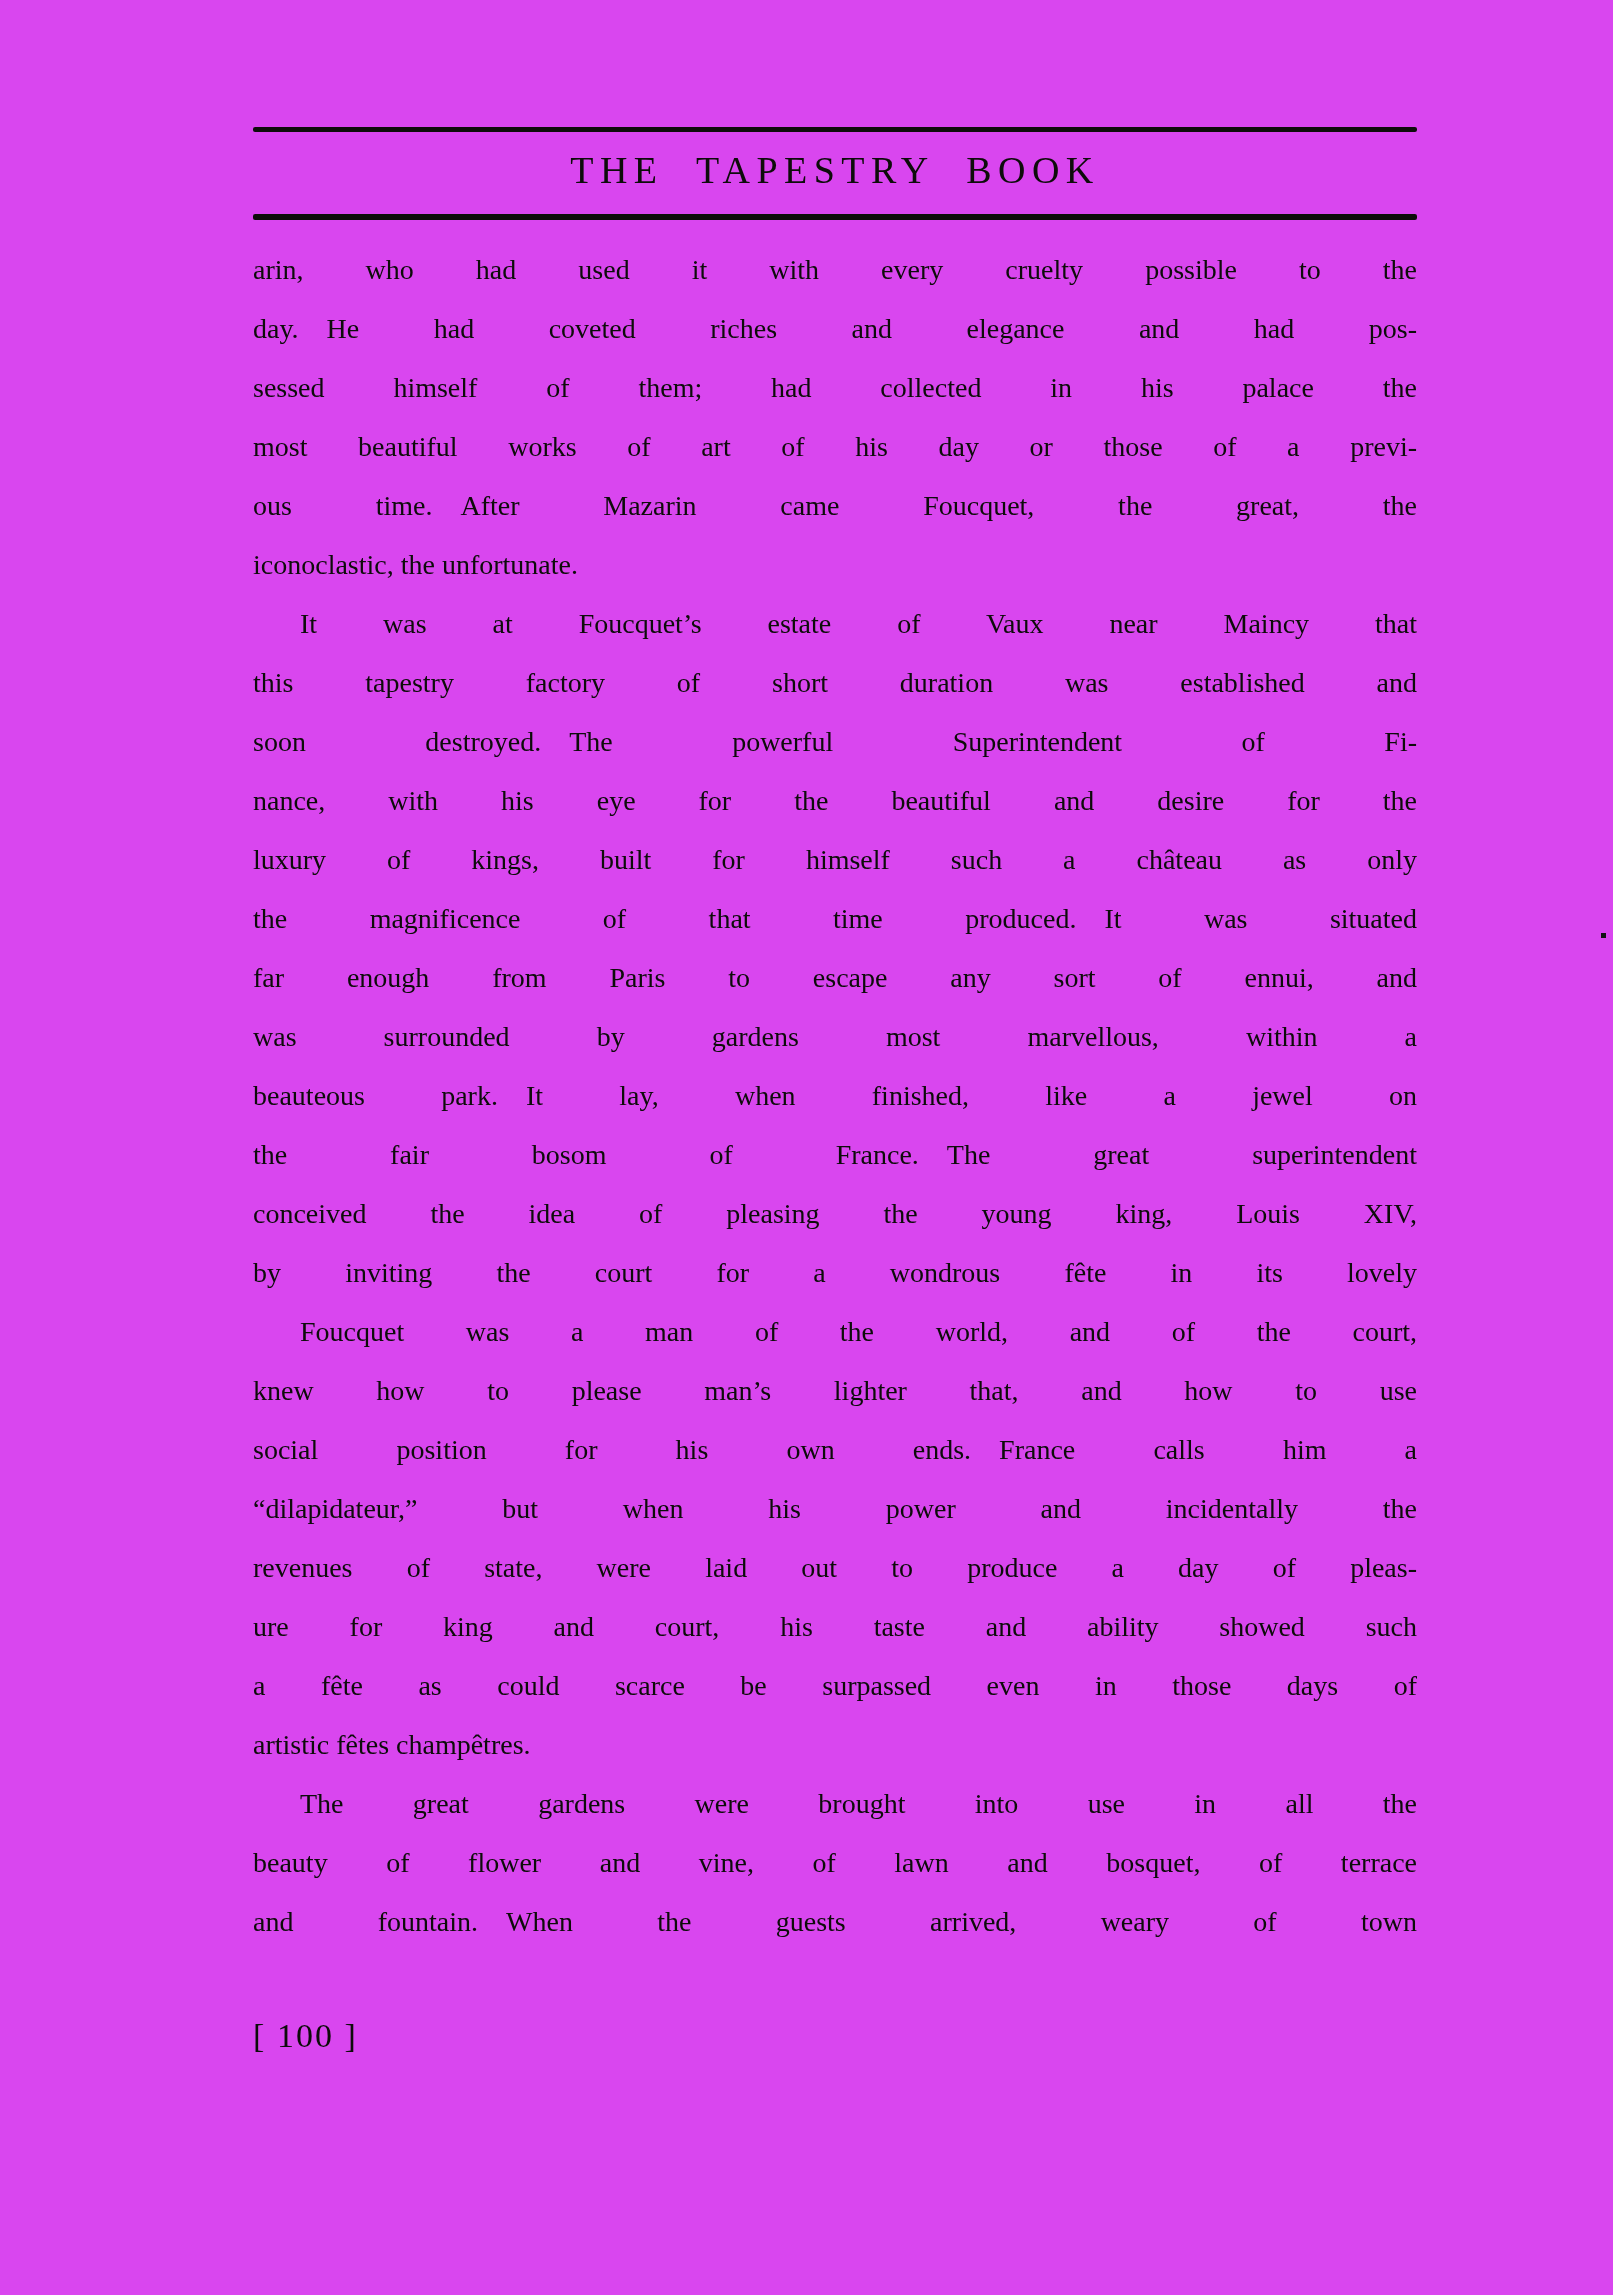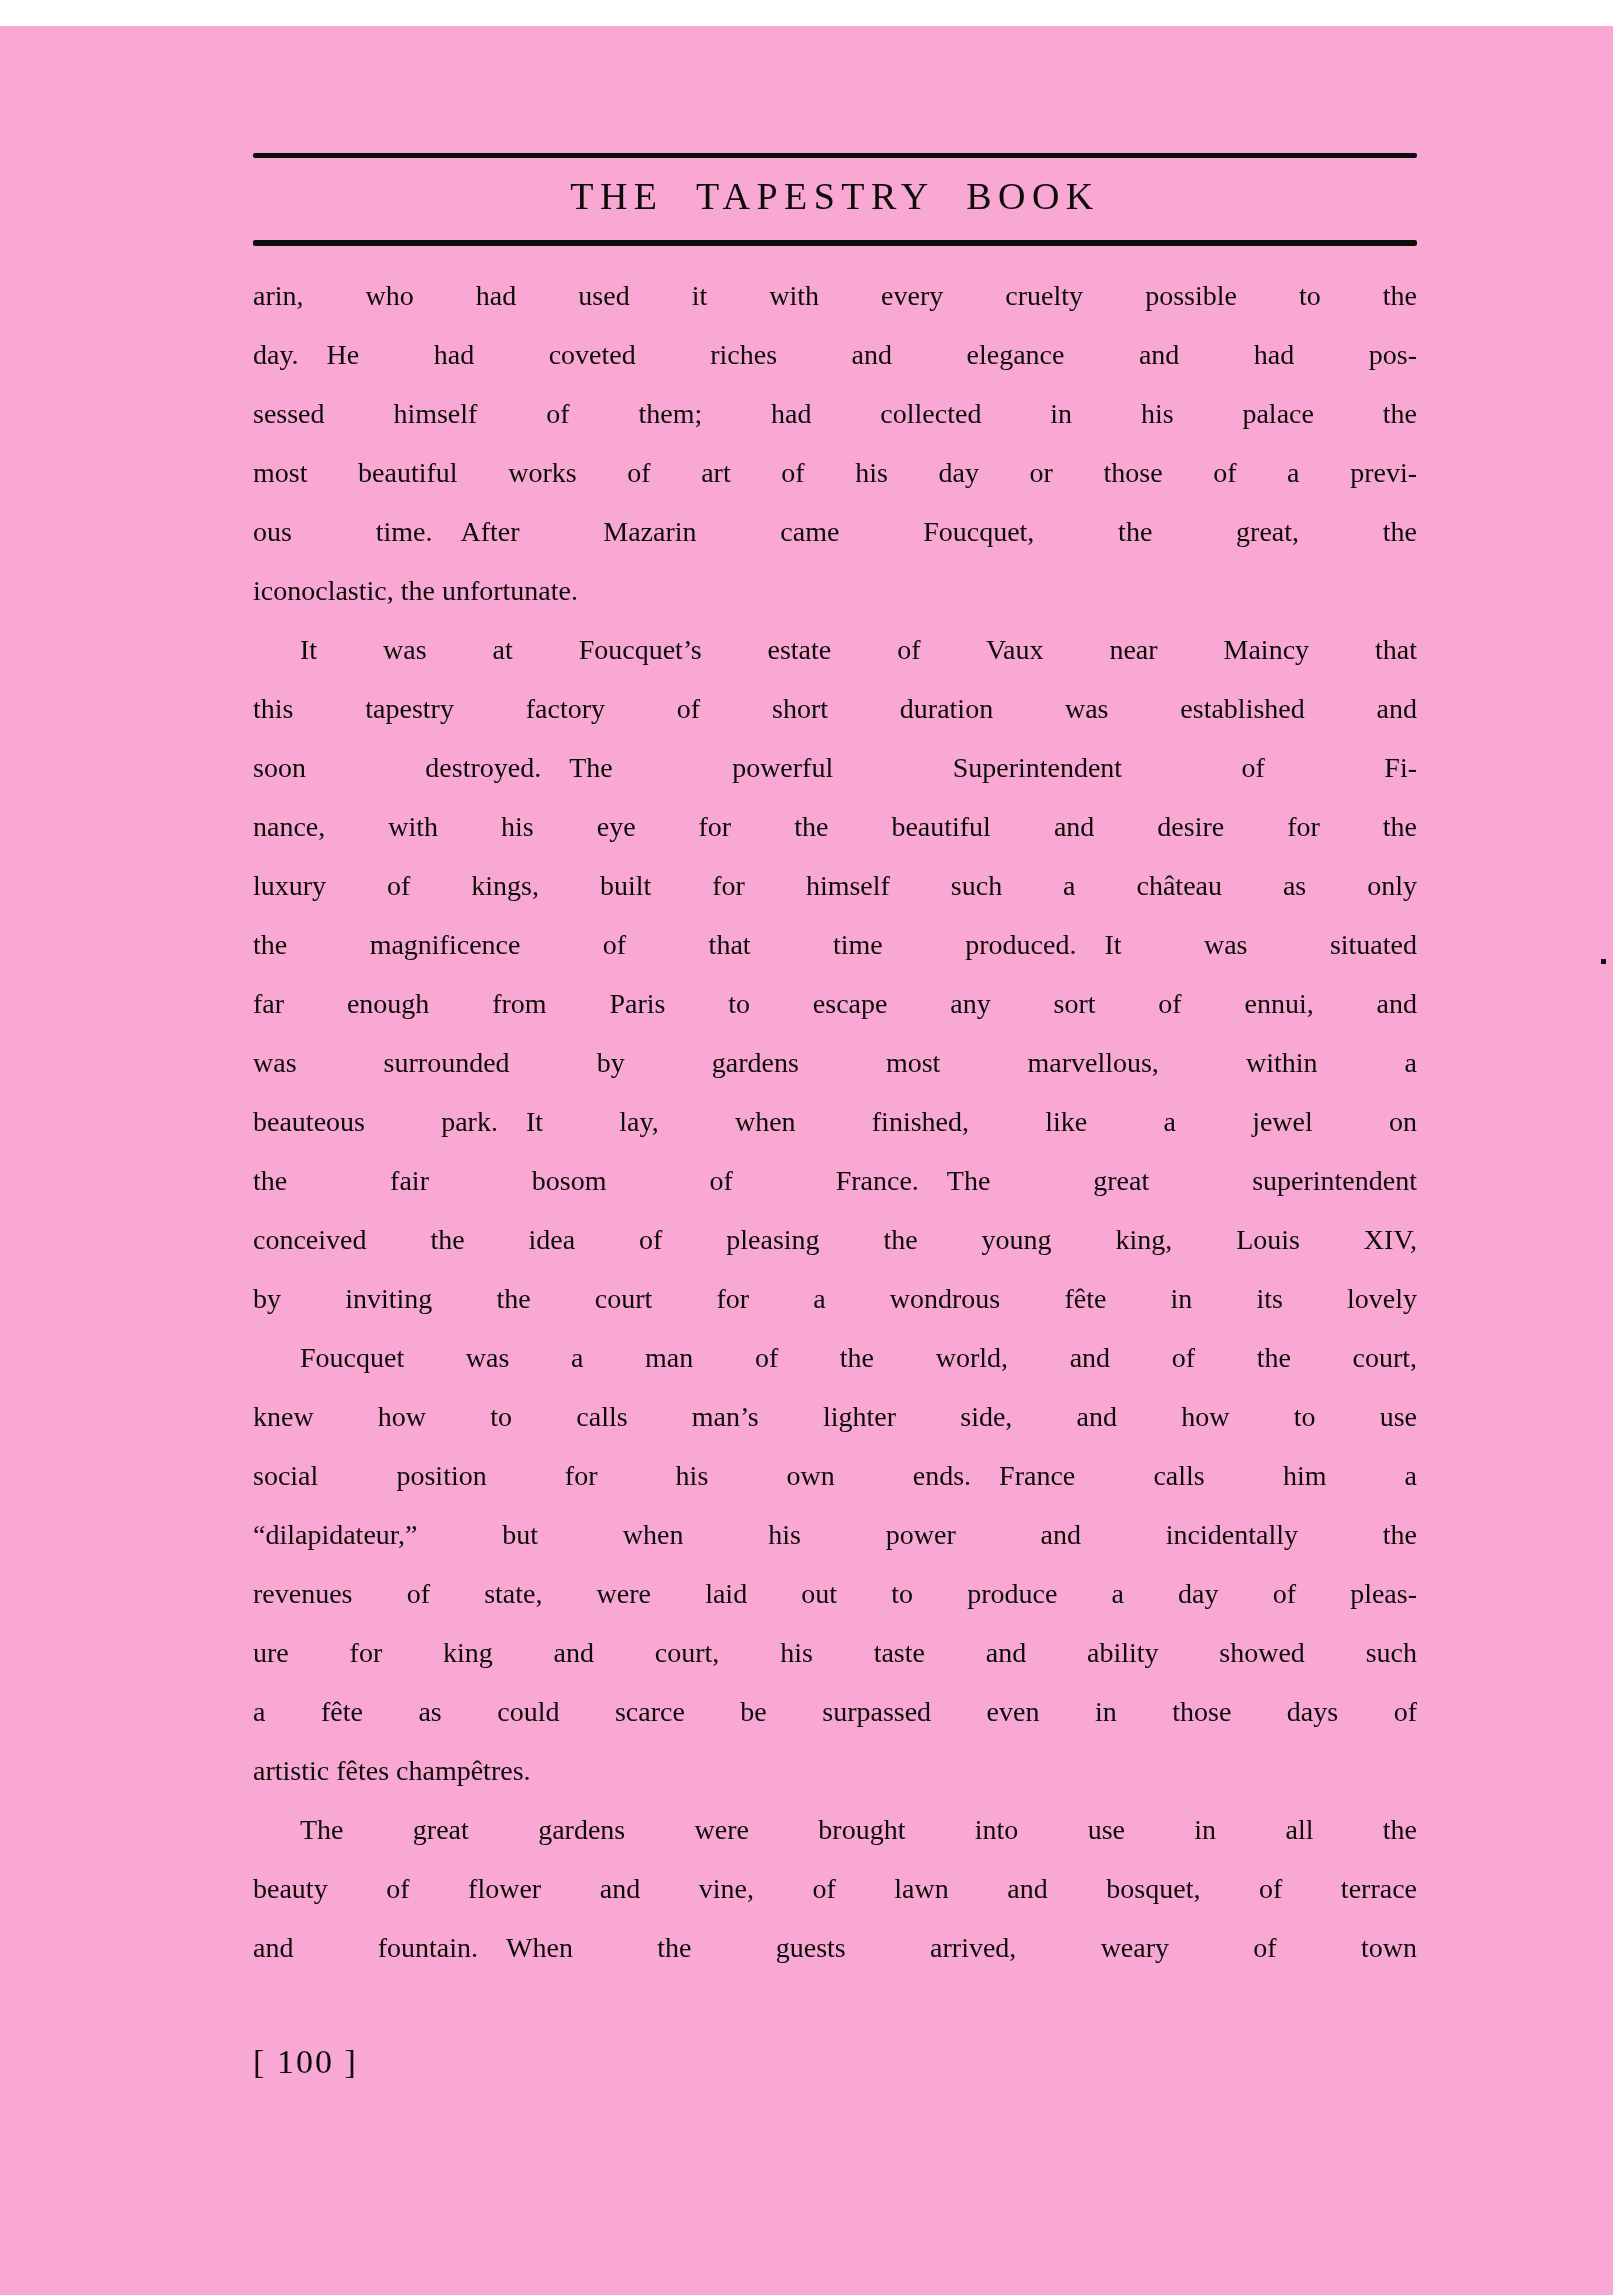--- a/index.html
+++ b/index.html
@@ -5,23 +5,22 @@
   html, body { margin: 0; padding: 0; }
   body {
     width: 1614px; height: 2295px;
     background: #ffffff;
     font-family: "Liberation Serif", "DejaVu Serif", serif;
     position: relative;
     overflow: hidden;
   }
   .page {
     position: absolute; inset: 0;
-    background: #f9a8d4;
+    background: #d946ef;
     color: #0d0c0a;
-    margin-top: 26px;
   }
   .rule {
     position: absolute;
     left: 253px; width: 1164px;
     background: #0d0c0a;
     border-radius: 2.1px;
   }
   .rule-top { top: 127px; height: 5px; }
   .rule-bottom { top: 214px; height: 5.6px; }
   .running-head {
@@ -97,21 +96,21 @@
       <div class="line">nance, with his eye for the beautiful and desire for the</div>
       <div class="line">luxury of kings, built for himself such a château as only</div>
       <div class="line">the magnificence of that time produced. It was situated</div>
       <div class="line">far enough from Paris to escape any sort of ennui, and</div>
       <div class="line">was surrounded by gardens most marvellous, within a</div>
       <div class="line">beauteous park. It lay, when finished, like a jewel on</div>
       <div class="line">the fair bosom of France. The great superintendent</div>
       <div class="line">conceived the idea of pleasing the young king, Louis XIV,</div>
       <div class="line">by inviting the court for a wondrous fête in its lovely</div>
       <div class="line indent">Foucquet was a man of the world, and of the court,</div>
-      <div class="line">knew how to calls man’s lighter side, and how to use</div>
+      <div class="line">knew how to please man’s lighter that, and how to use</div>
       <div class="line">social position for his own ends. France calls him a</div>
       <div class="line">“dilapidateur,” but when his power and incidentally the</div>
       <div class="line">revenues of state, were laid out to produce a day of pleas-</div>
       <div class="line">ure for king and court, his taste and ability showed such</div>
       <div class="line">a fête as could scarce be surpassed even in those days of</div>
       <div class="line end">artistic fêtes champêtres.</div>
       <div class="line indent">The great gardens were brought into use in all the</div>
       <div class="line">beauty of flower and vine, of lawn and bosquet, of terrace</div>
       <div class="line">and fountain. When the guests arrived, weary of town</div>
     </div>

